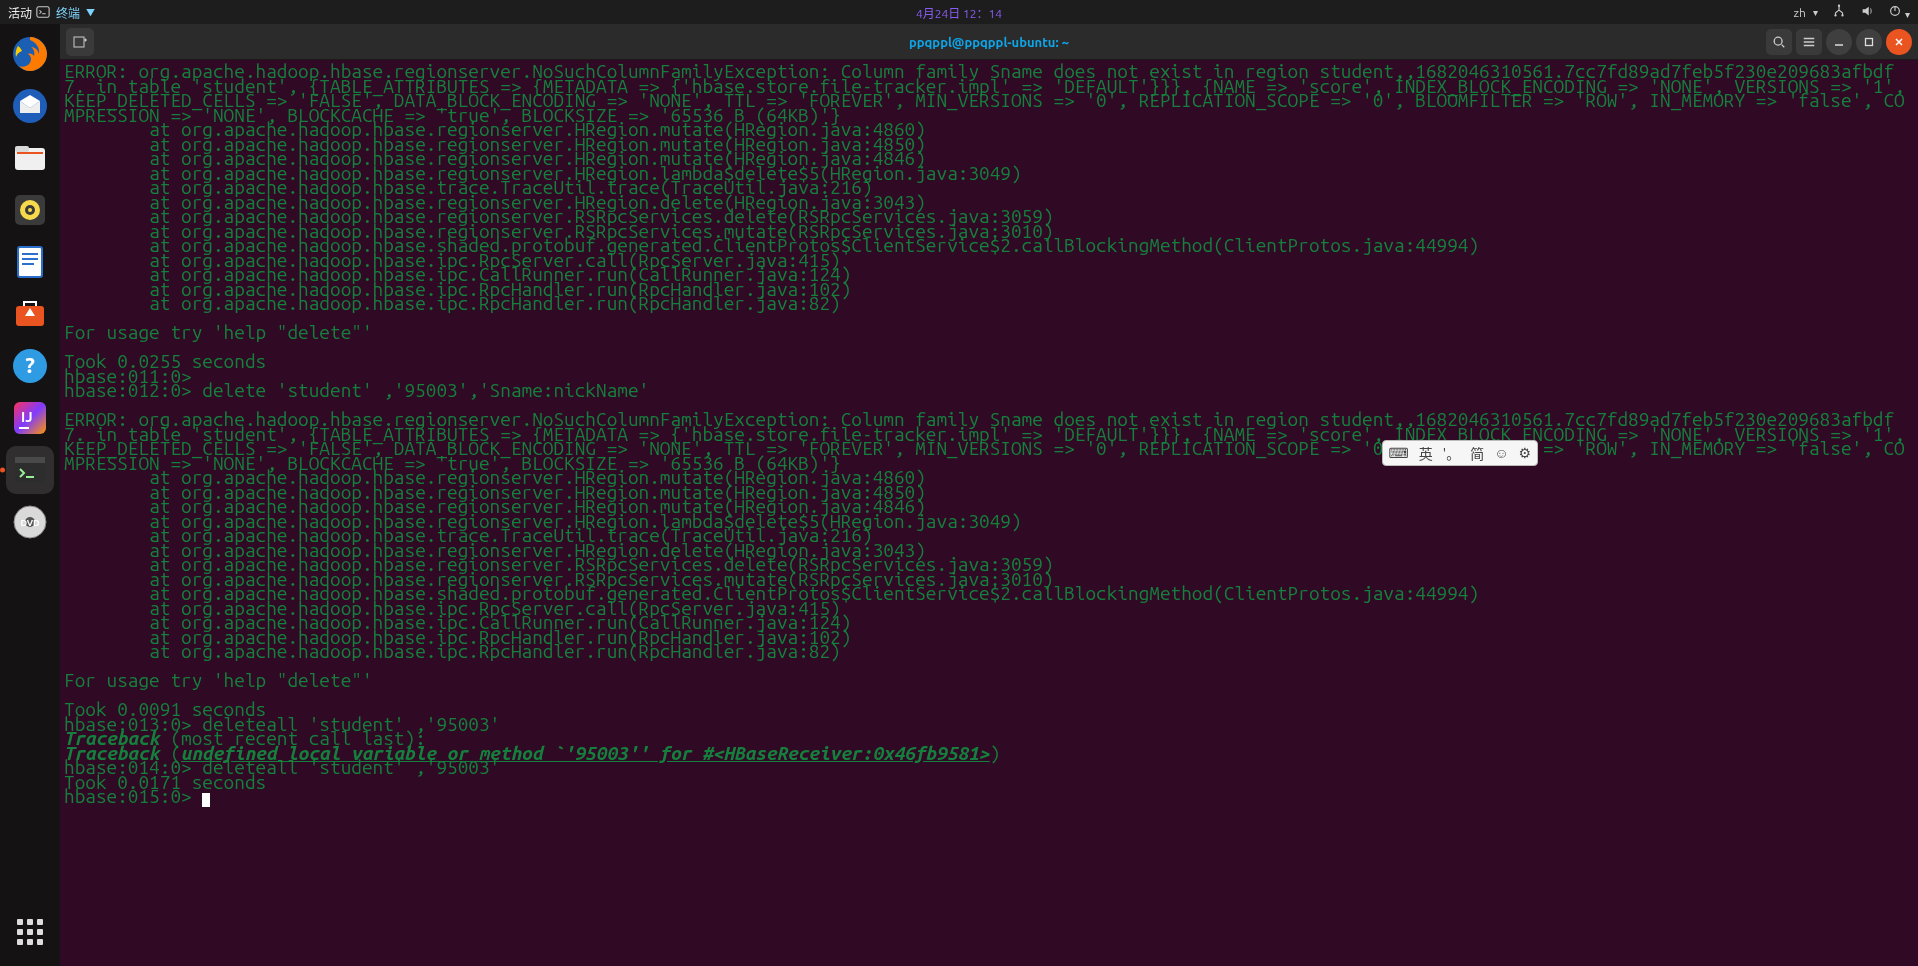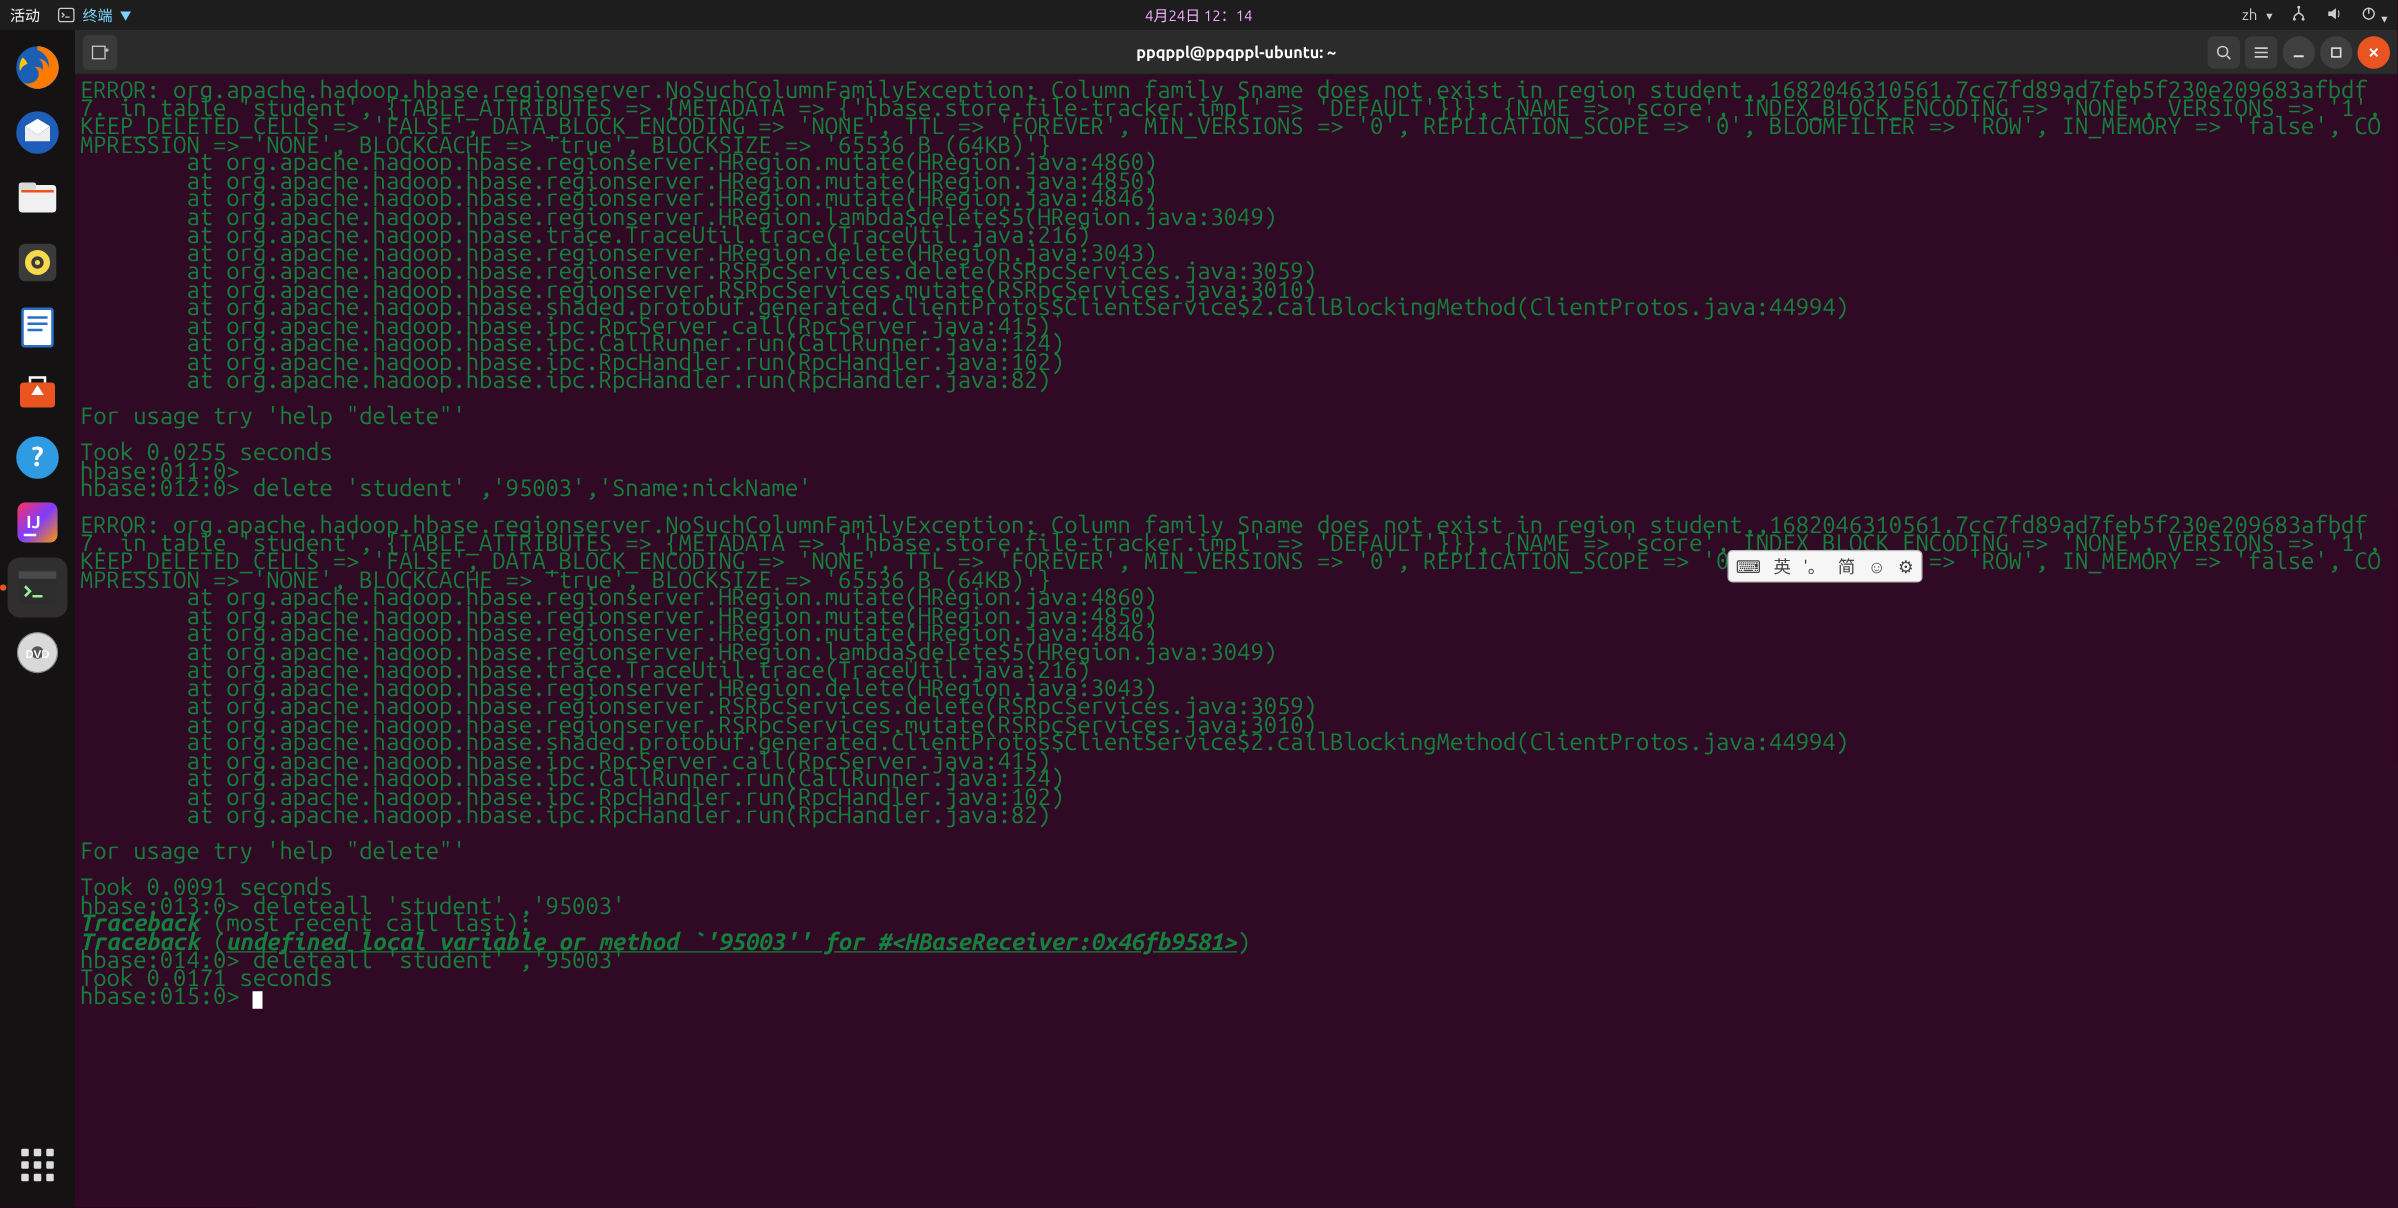--- a/index.html
+++ b/index.html
@@ -14,24 +14,24 @@
 }
 .top-bar {
   height: 24px;
   background: #1d1d1d;
   display: flex;
   align-items: center;
   font-size: 12px;
   padding: 0 8px;
   position: relative;
 }
-.top-left { display: flex; align-items: center; gap: 14px; }
+.top-left { display: flex; align-items: center; gap: 4px; }
 .top-left .act { color: #eee; }
 .top-left .term { display: flex; align-items: center; gap: 6px; color: #7dd3fc; }
-.top-center { position: absolute; left: 50%; transform: translateX(-50%); color: #f0abfc; }
+.top-center { position: absolute; left: 50%; transform: translateX(-50%); color: #8b5cf6; }
 .top-right { margin-left: auto; display: flex; align-items: center; gap: 14px; color: #ccc; }
 .top-right .lang { display:flex; align-items:center; gap:4px;}
 .top-right svg { width:14px; height:14px; fill:#ccc; }
 .icon-dropdown::after { content:"▾"; margin-left:3px; font-size:10px; }
 
 .dock {
   position: absolute;
   left: 0; top: 24px; bottom: 0;
   width: 60px;
   background: rgba(20,20,20,0.92);
@@ -80,21 +80,21 @@
   width: 28px; height:28px;
   border-radius:5px;
   background:#3a3a3a;
   display:flex; align-items:center; justify-content:center;
   color:#ddd;
   font-size:14px;
   margin-right:4px;
 }
 .tb-title {
   position:absolute; left:50%; transform:translateX(-50%);
-  color:#ffffff; font-size:13px; font-weight:bold;
+  color:#0ea5e9; font-size:13px; font-weight:bold;
 }
 .tb-right { margin-left:auto; display:flex; gap:4px; align-items:center; }
 .tb-right .circle {
   width:26px; height:26px; border-radius:50%;
   background:#3f3f3f;
   display:flex; align-items:center; justify-content:center;
   color:#ddd; font-size:12px;
 }
 .tb-right .circle.close { background:#e95420; color:#fff; }
 .tb-right .square { width:26px; height:26px; border-radius:5px; background:#3a3a3a; display:flex; align-items:center; justify-content:center; color:#ddd;}

